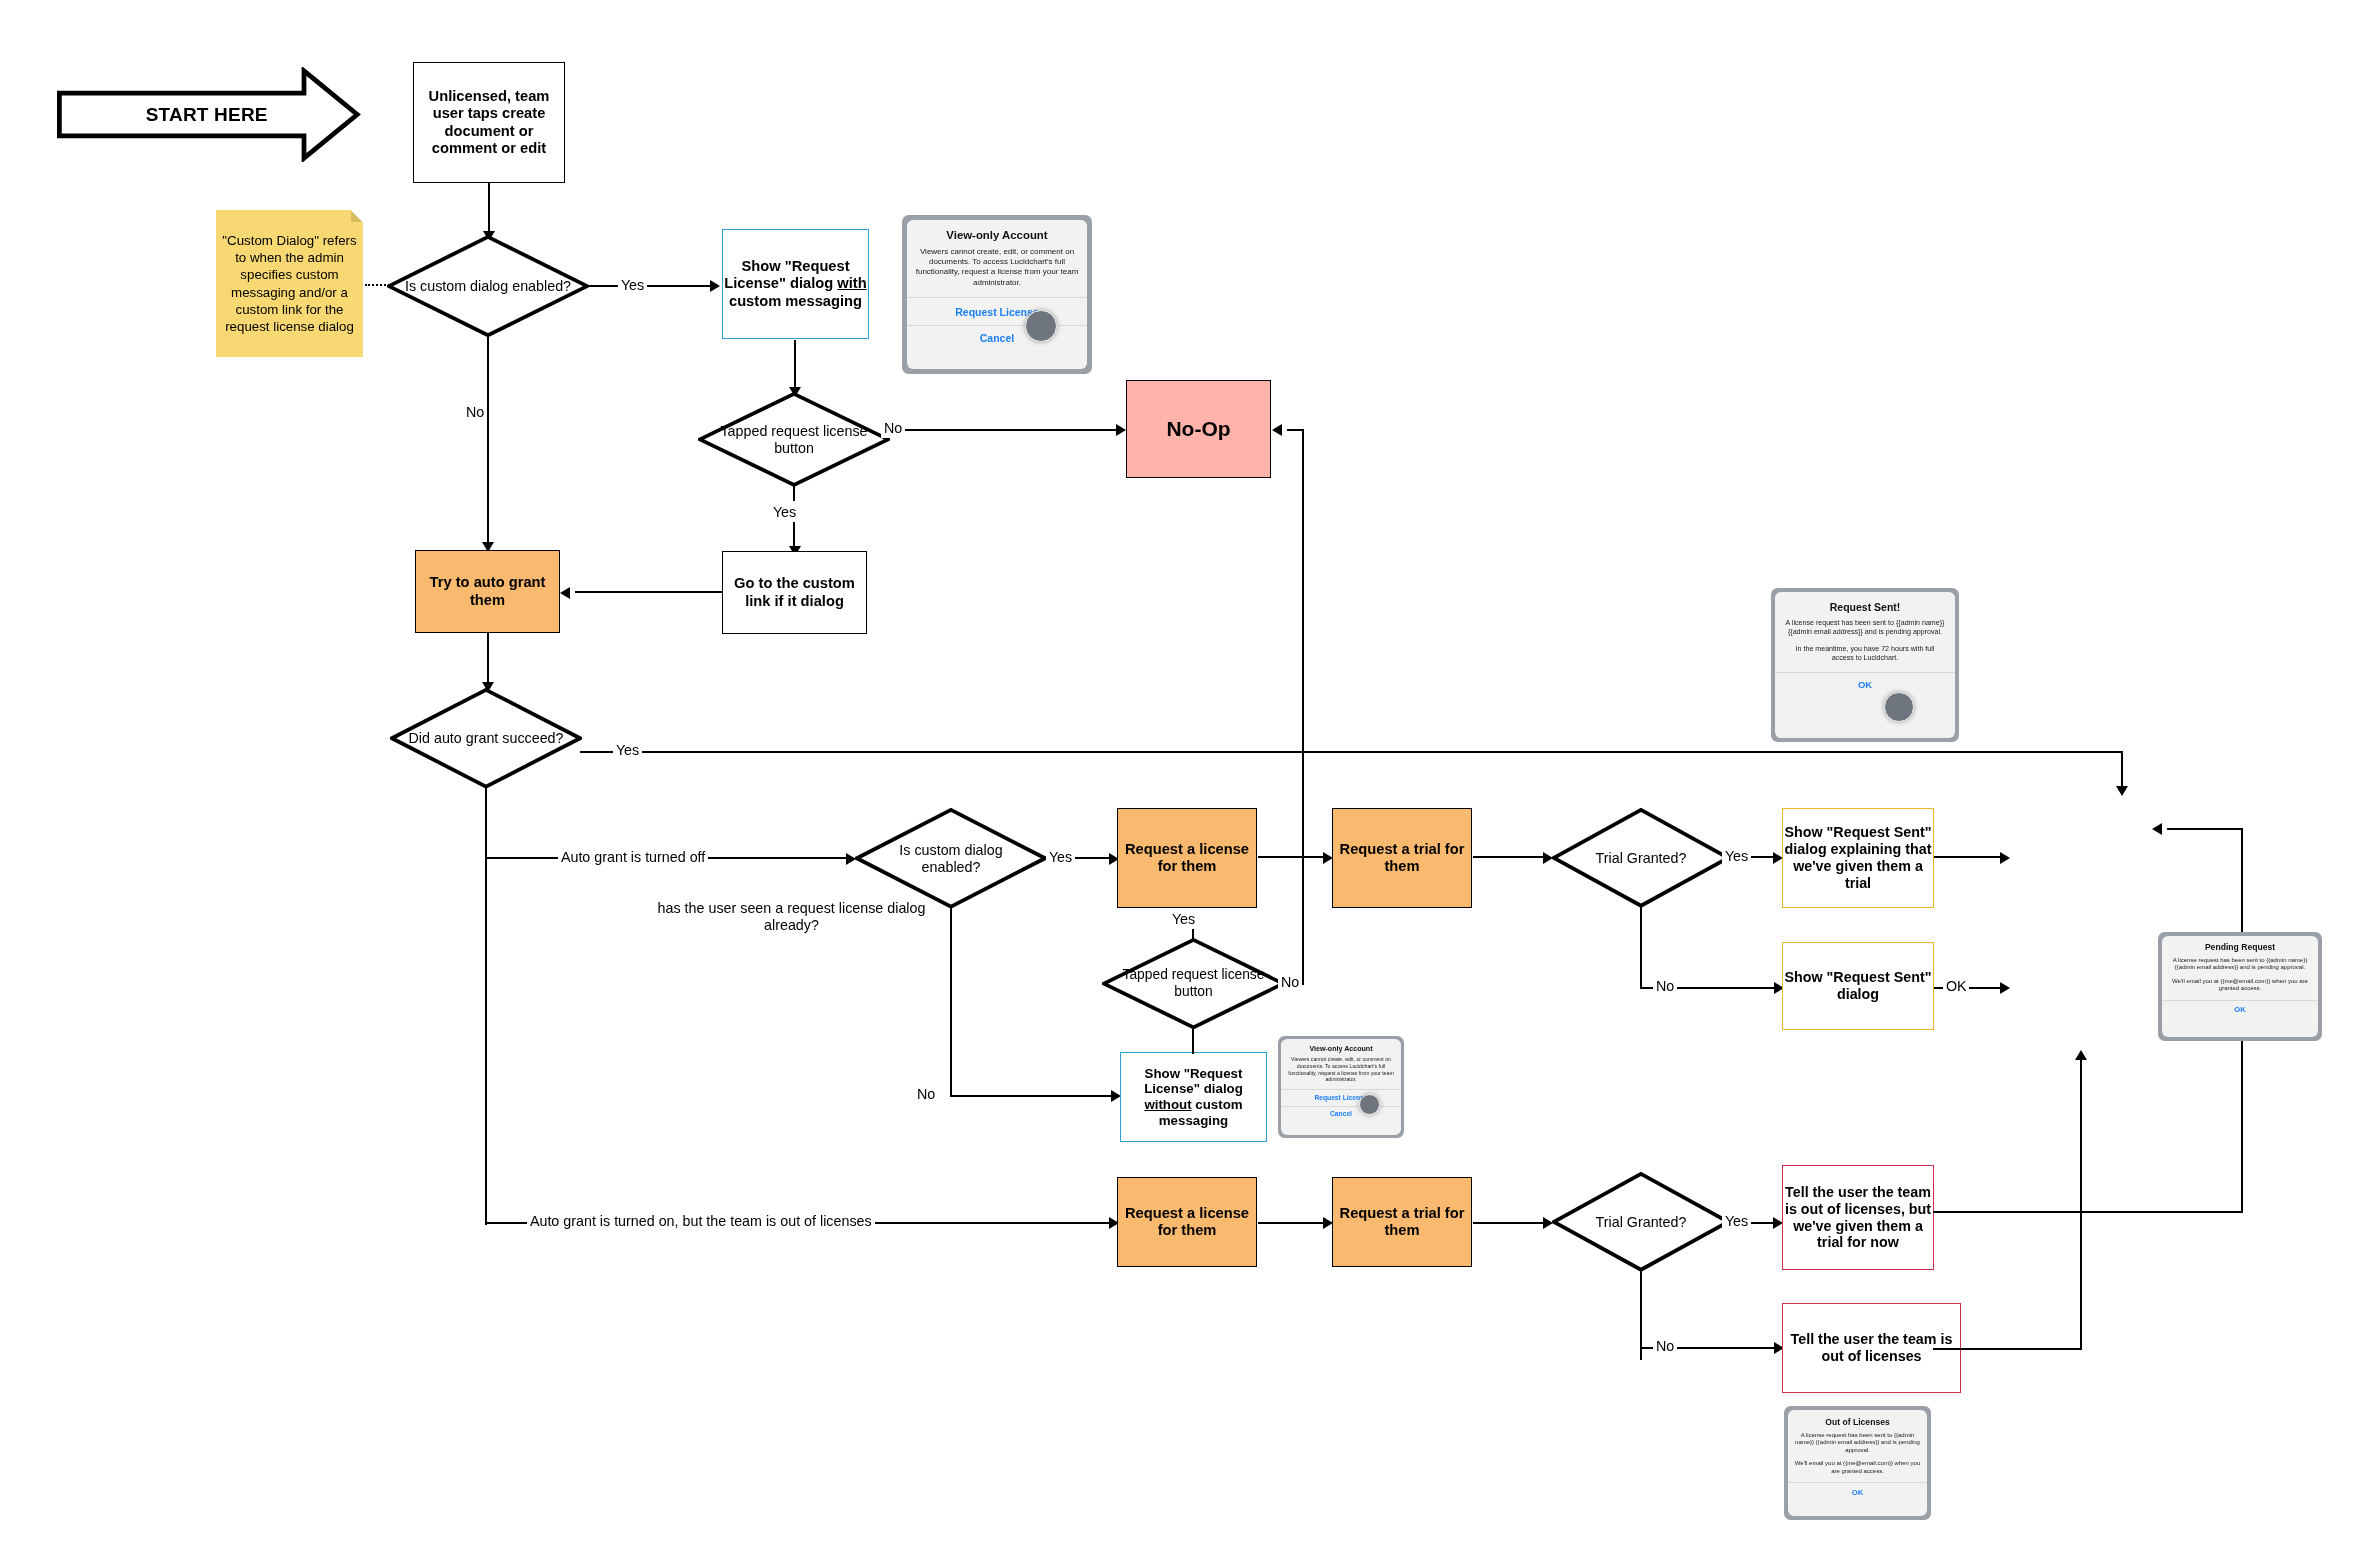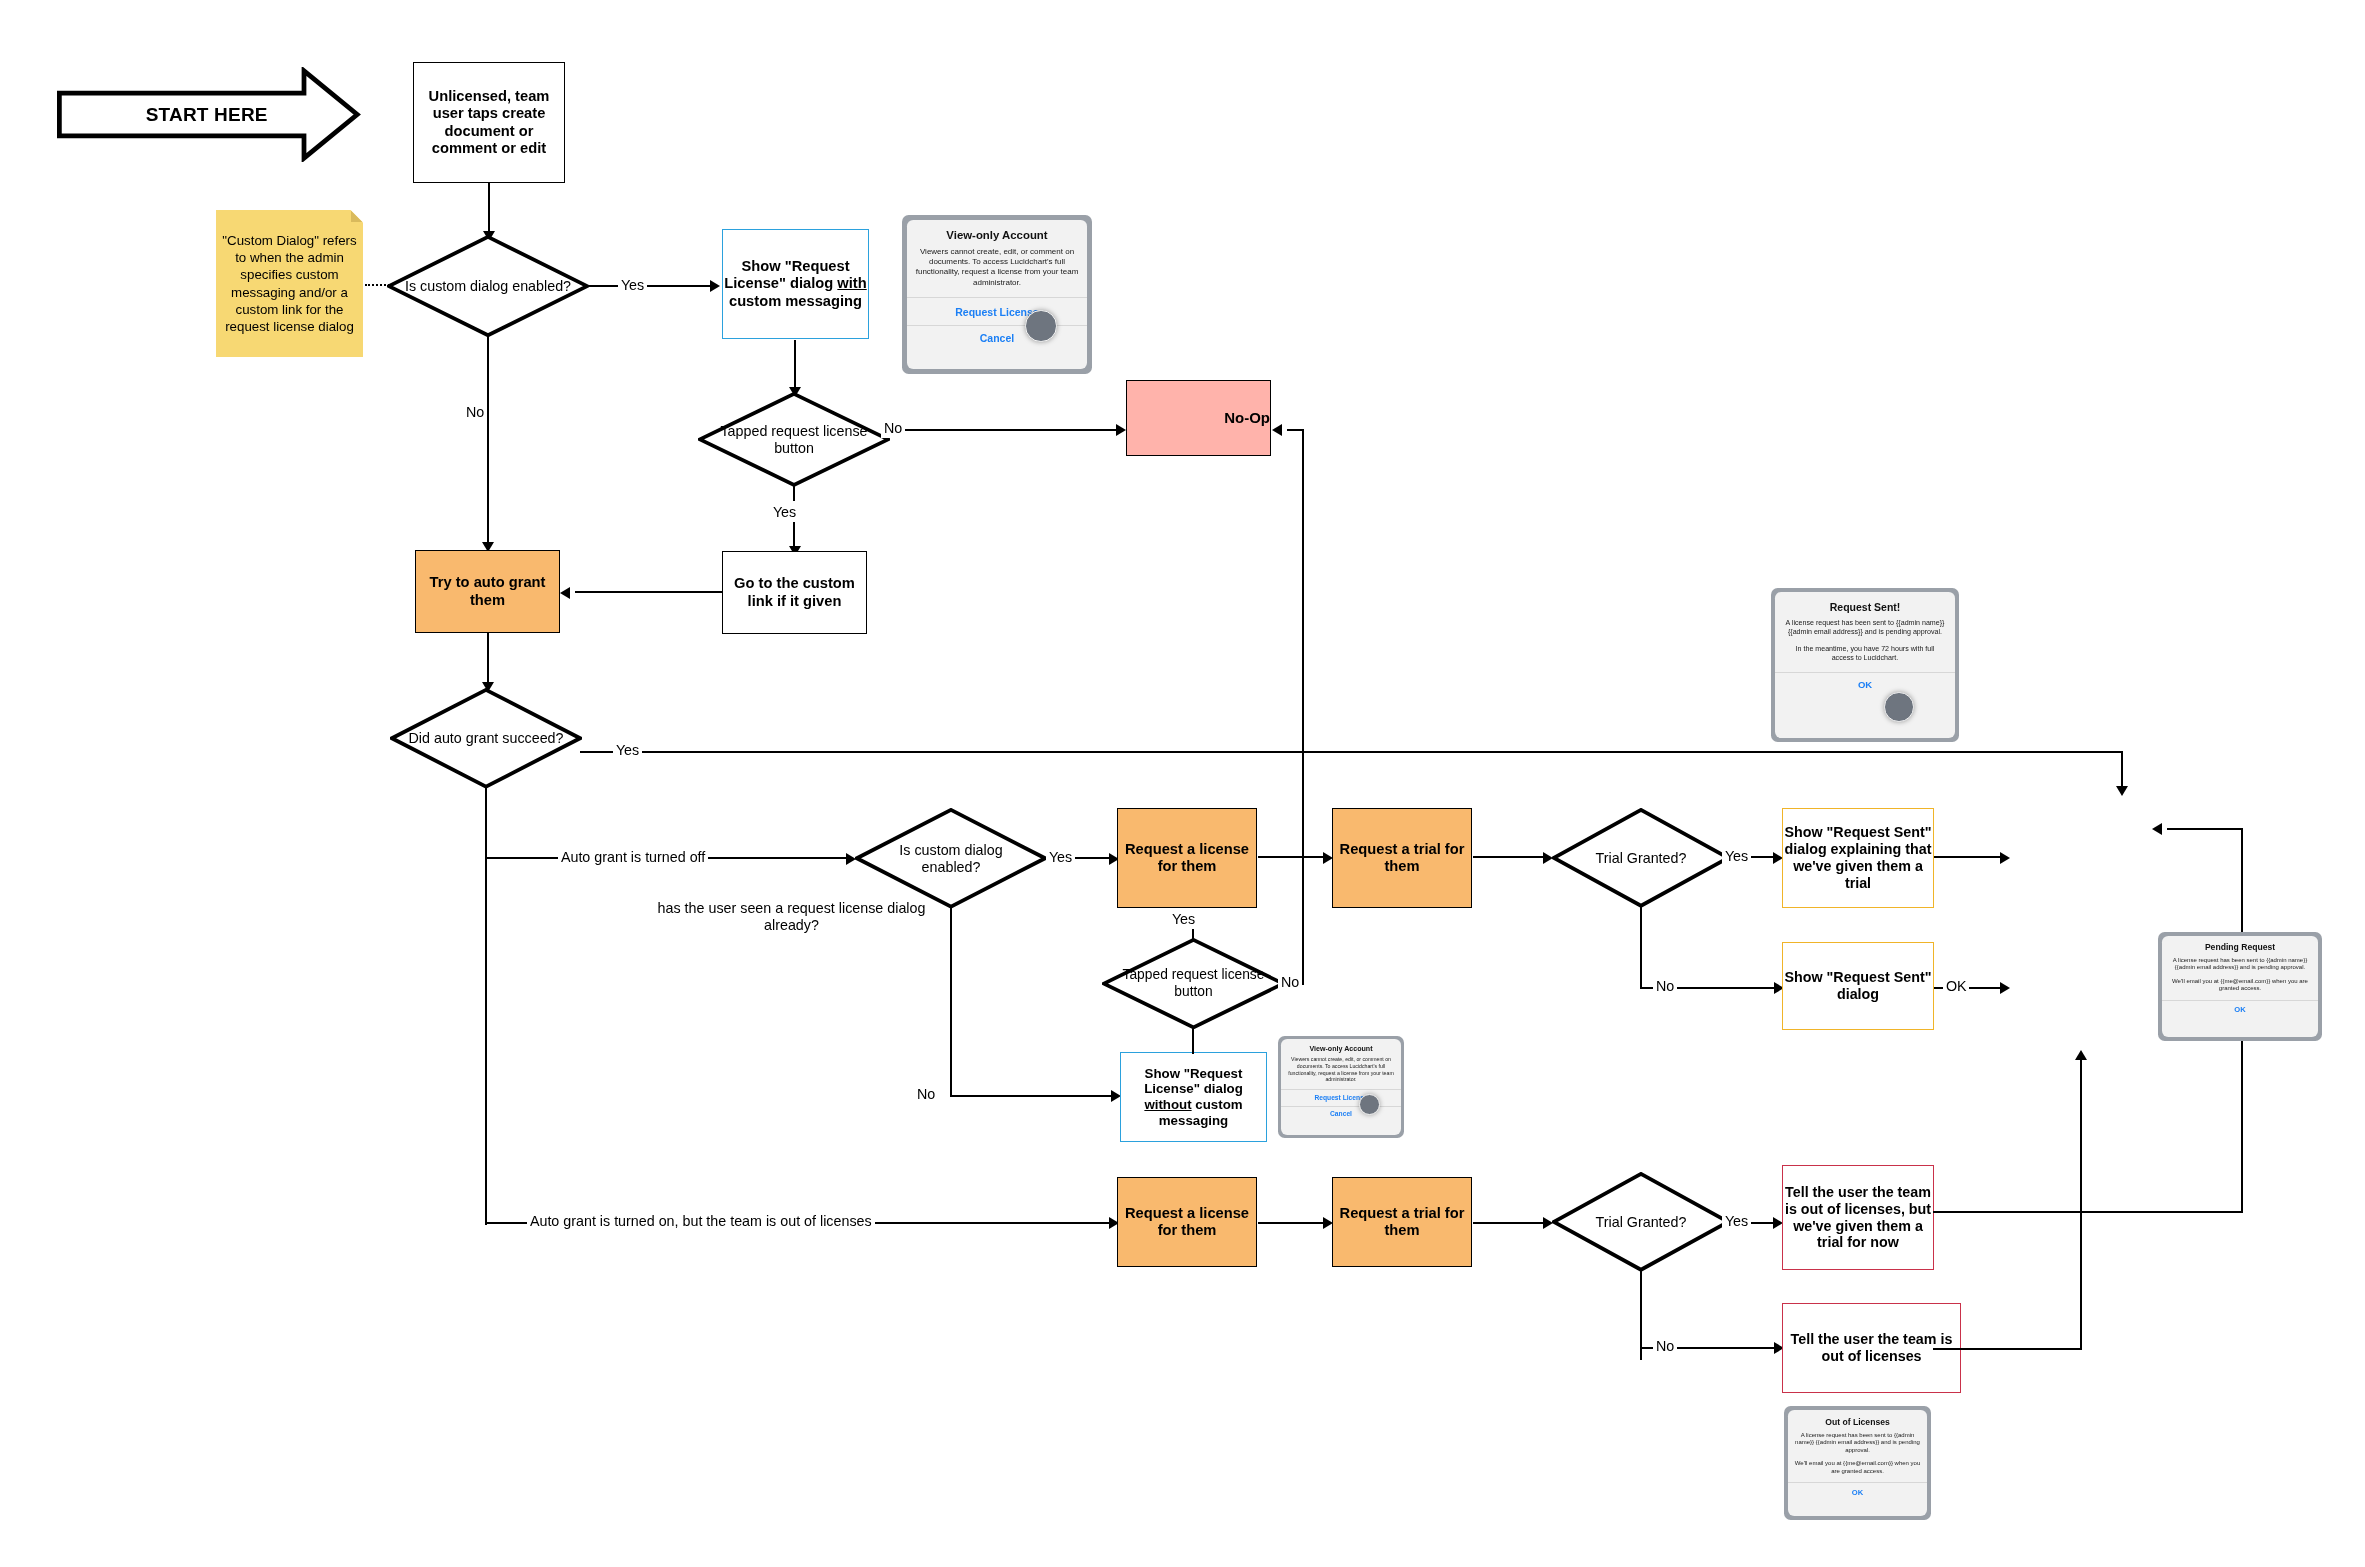--- a/index.html
+++ b/index.html
@@ -137,30 +137,30 @@
   </div>
 
   <div class="ln h" style="left:889px;top:429px;width:233px;"></div>
   <div class="elabel" style="left:881px;top:417px;height:21px;font-size:14.3px;">No</div>
   <div class="ah right" style="left:1116px;top:424px;"></div>
 
   <div class="ln v" style="left:793px;top:486px;height:64px;"></div>
   <div class="elabel" style="left:770px;top:501px;height:21px;font-size:14.3px;">Yes</div>
   <div class="ah down" style="left:789px;top:546px;"></div>
 
-  <div class="node redfill" style="left:1126px;top:380px;width:145px;height:76px;font-size:15px;justify-content:flex-end;">
+  <div class="node redfill" style="left:1126px;top:380px;width:145px;height:98px;font-size:21px;">
     <span>No-Op</span>
   </div>
 
   <div class="ln h" style="left:1287px;top:429px;width:16.6px;"></div>
   <div class="ah left" style="left:1272px;top:424px;"></div>
   <div class="ln v" style="left:1302px;top:429px;height:324px;"></div>
 
   <div class="node box" style="left:722px;top:551px;width:145px;height:83px;font-size:14.7px;">
-    <span>Go to the custom link if it given</span>
+    <span>Go to the custom link if it dialog</span>
   </div>
 
   <div class="ln h" style="left:575px;top:591px;width:148px;"></div>
   <div class="ah left" style="left:560px;top:587px;"></div>
 
   <div class="node orange" style="left:415px;top:550px;width:145px;height:83px;font-size:14.7px;">
     <span>Try to auto grant them</span>
   </div>
 
   <div class="ln v" style="left:487px;top:633px;height:52px;"></div>

